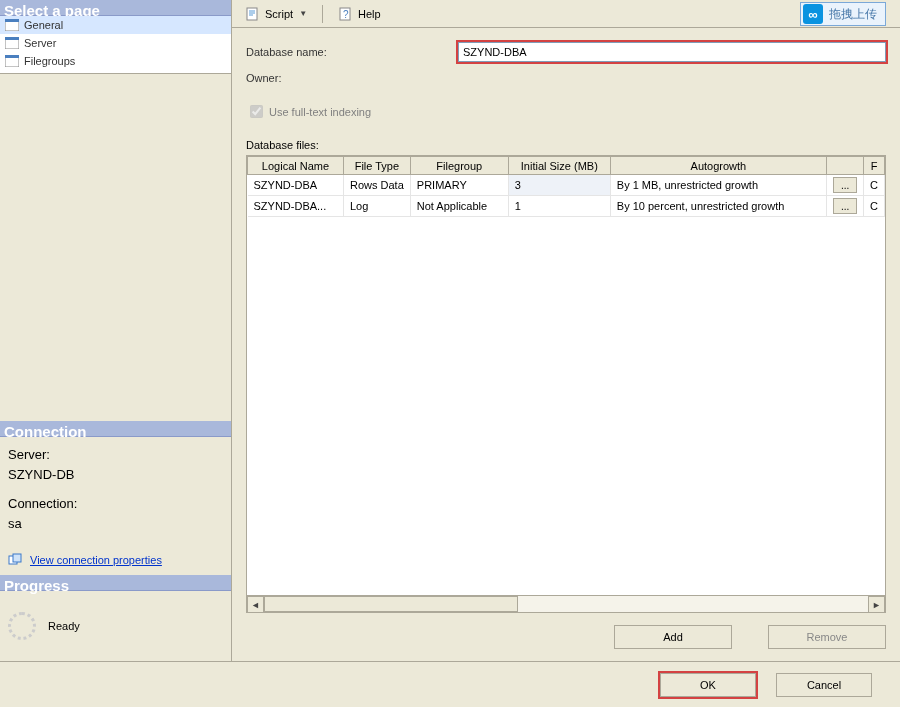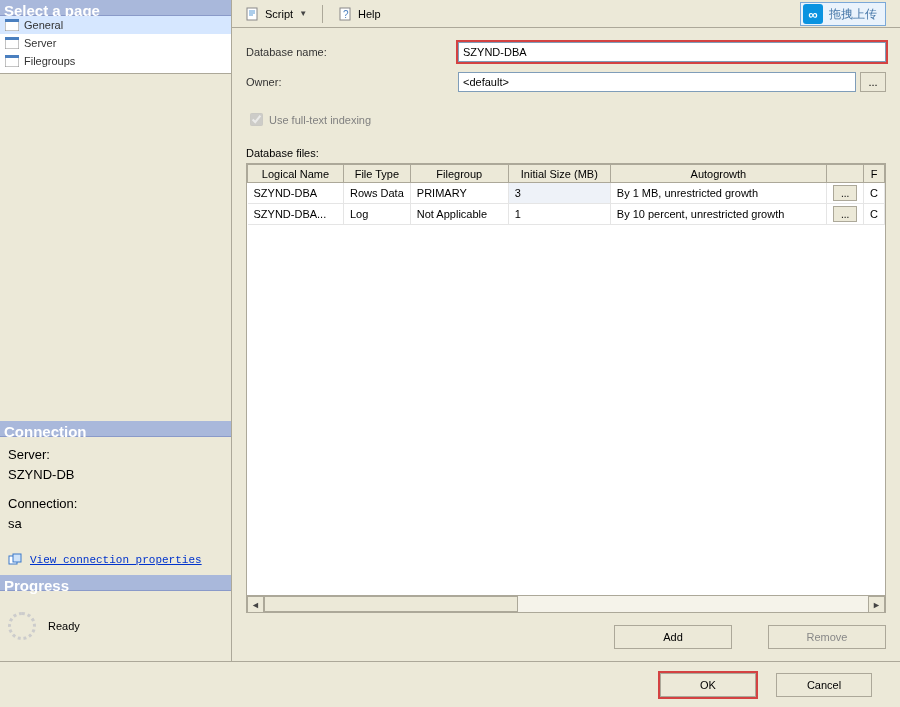--- a/index.html
+++ b/index.html
@@ -64,21 +64,20 @@
     padding: 8px 8px 4px 8px;
     font-size: 13px;
     line-height: 1.5;
   }
   .connection-box .lbl { margin-bottom: 0px; }
   .connection-box .val { margin-bottom: 10px; }
   .view-conn {
     display: flex;
     align-items: center;
     padding: 6px 8px 8px 8px;
-    font-family: Liberation Mono, monospace;
   }
   .view-conn .icon { width: 16px; height: 14px; margin-right: 6px; }
   .view-conn a { color: #0033cc; text-decoration: underline; cursor: pointer; }
   .progress-box {
     padding: 8px;
     display: flex;
     align-items: center;
     height: 70px;
   }
   .spinner {
@@ -382,24 +381,20 @@
 
     <div class="form-area">
       <div class="form-row">
         <div class="fl">Database name:</div>
         <div class="fi">
           <input class="text-input highlight-red" type="text" value="SZYND-DBA" style="">
         </div>
       </div>
       <div class="form-row">
         <div class="fl">Owner:</div>
-        <div class="fi">
-          <input class="text-input" type="text" value="&lt;default&gt;" style="">
-          <button class="ellipsis-btn">...</button>
-        </div>
       </div>
       <div class="checkbox-row">
         <input type="checkbox" checked="" disabled="" style="">
         <span>Use full-text indexing</span>
       </div>
 
       <div class="files-label">Database files:</div>
 
       <div class="table-wrapper">
         <table class="db-files">

